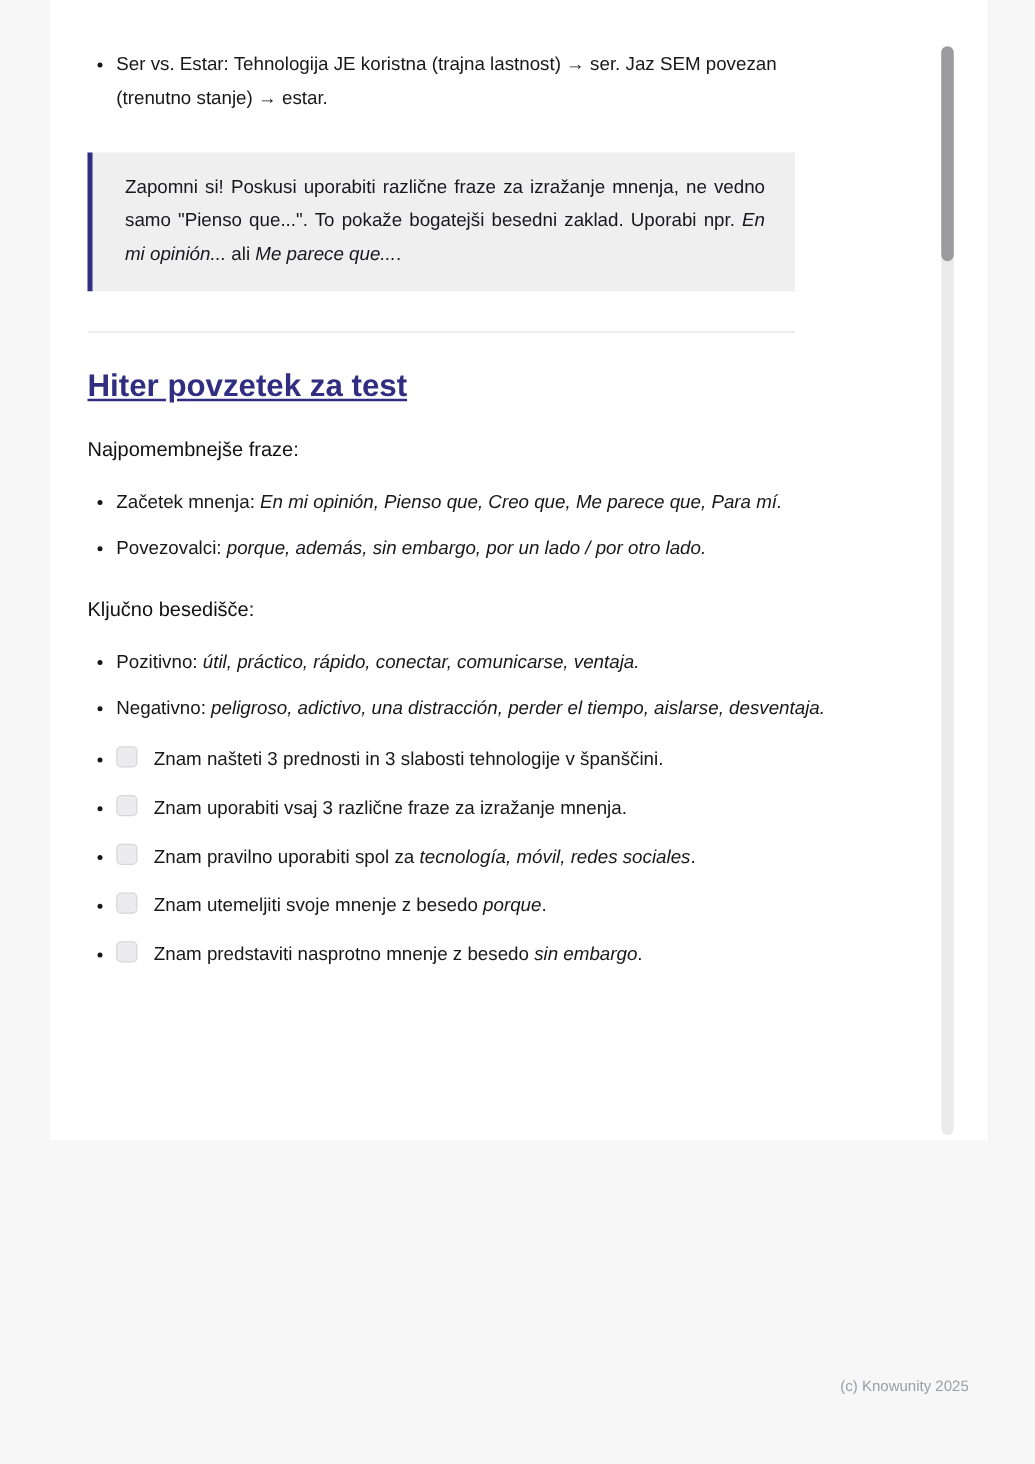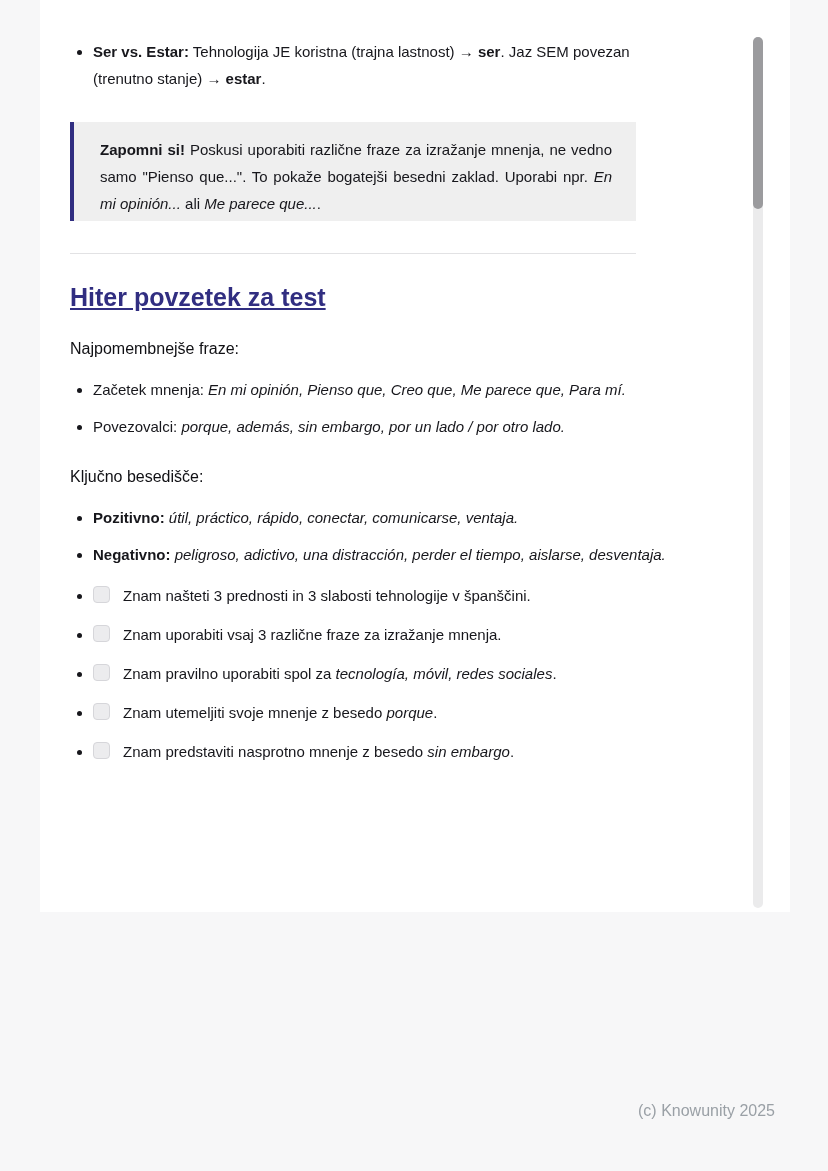--- a/index.html
+++ b/index.html
@@ -15,21 +15,21 @@
   .page {
     position: absolute;
     left: 40px;
     top: 0;
     width: 750px;
     height: 912px;
     background: #ffffff;
     padding: 38px 0 0 30px;
     box-sizing: border-box;
   }
-  .b { font-weight: bold; margin-top: 12px; }
+  .b { font-weight: normal; margin-top: 12px; }
   .i { font-style: italic; }
 
   
   .top-block {
     width: 570px;
     font-size: 15px;
     line-height: 27px;
   }
   ul.disc-list {
     margin: 0;
@@ -46,21 +46,21 @@
     font-style: italic;
   }
 
   
   .callout {
     margin-top: 30px;
     width: 566px;
     box-sizing: border-box;
     background: var(--callout_bg, #efefef);
     border-left: 4px solid var(--callout_border, #312e81);
-    padding: 14px 24px 4px 26px;
+    padding: 14px 24px 16px 26px;
     font-size: 15px;
     line-height: 27px;
     text-align: justify;
   }
 
   .divider {
     border: none;
     border-top: 1px solid #e2e2e4;
     width: 566px;
     margin: 32px 0 0 0;
@@ -117,21 +117,21 @@
     background: #9b9b9e;
     border-radius: 5px;
   }
 
   .footer {
     position: absolute;
     left: 0;
     top: 1102px;
     width: 775px;
     text-align: right;
-    font-size: 16px;
+    font-size: 12px;
     color: #9aa0a6;
   }
 </style>
 </head>
 <body>
 
 <div class="page">
 
   <div class="top-block">
     <ul class="disc-list">

